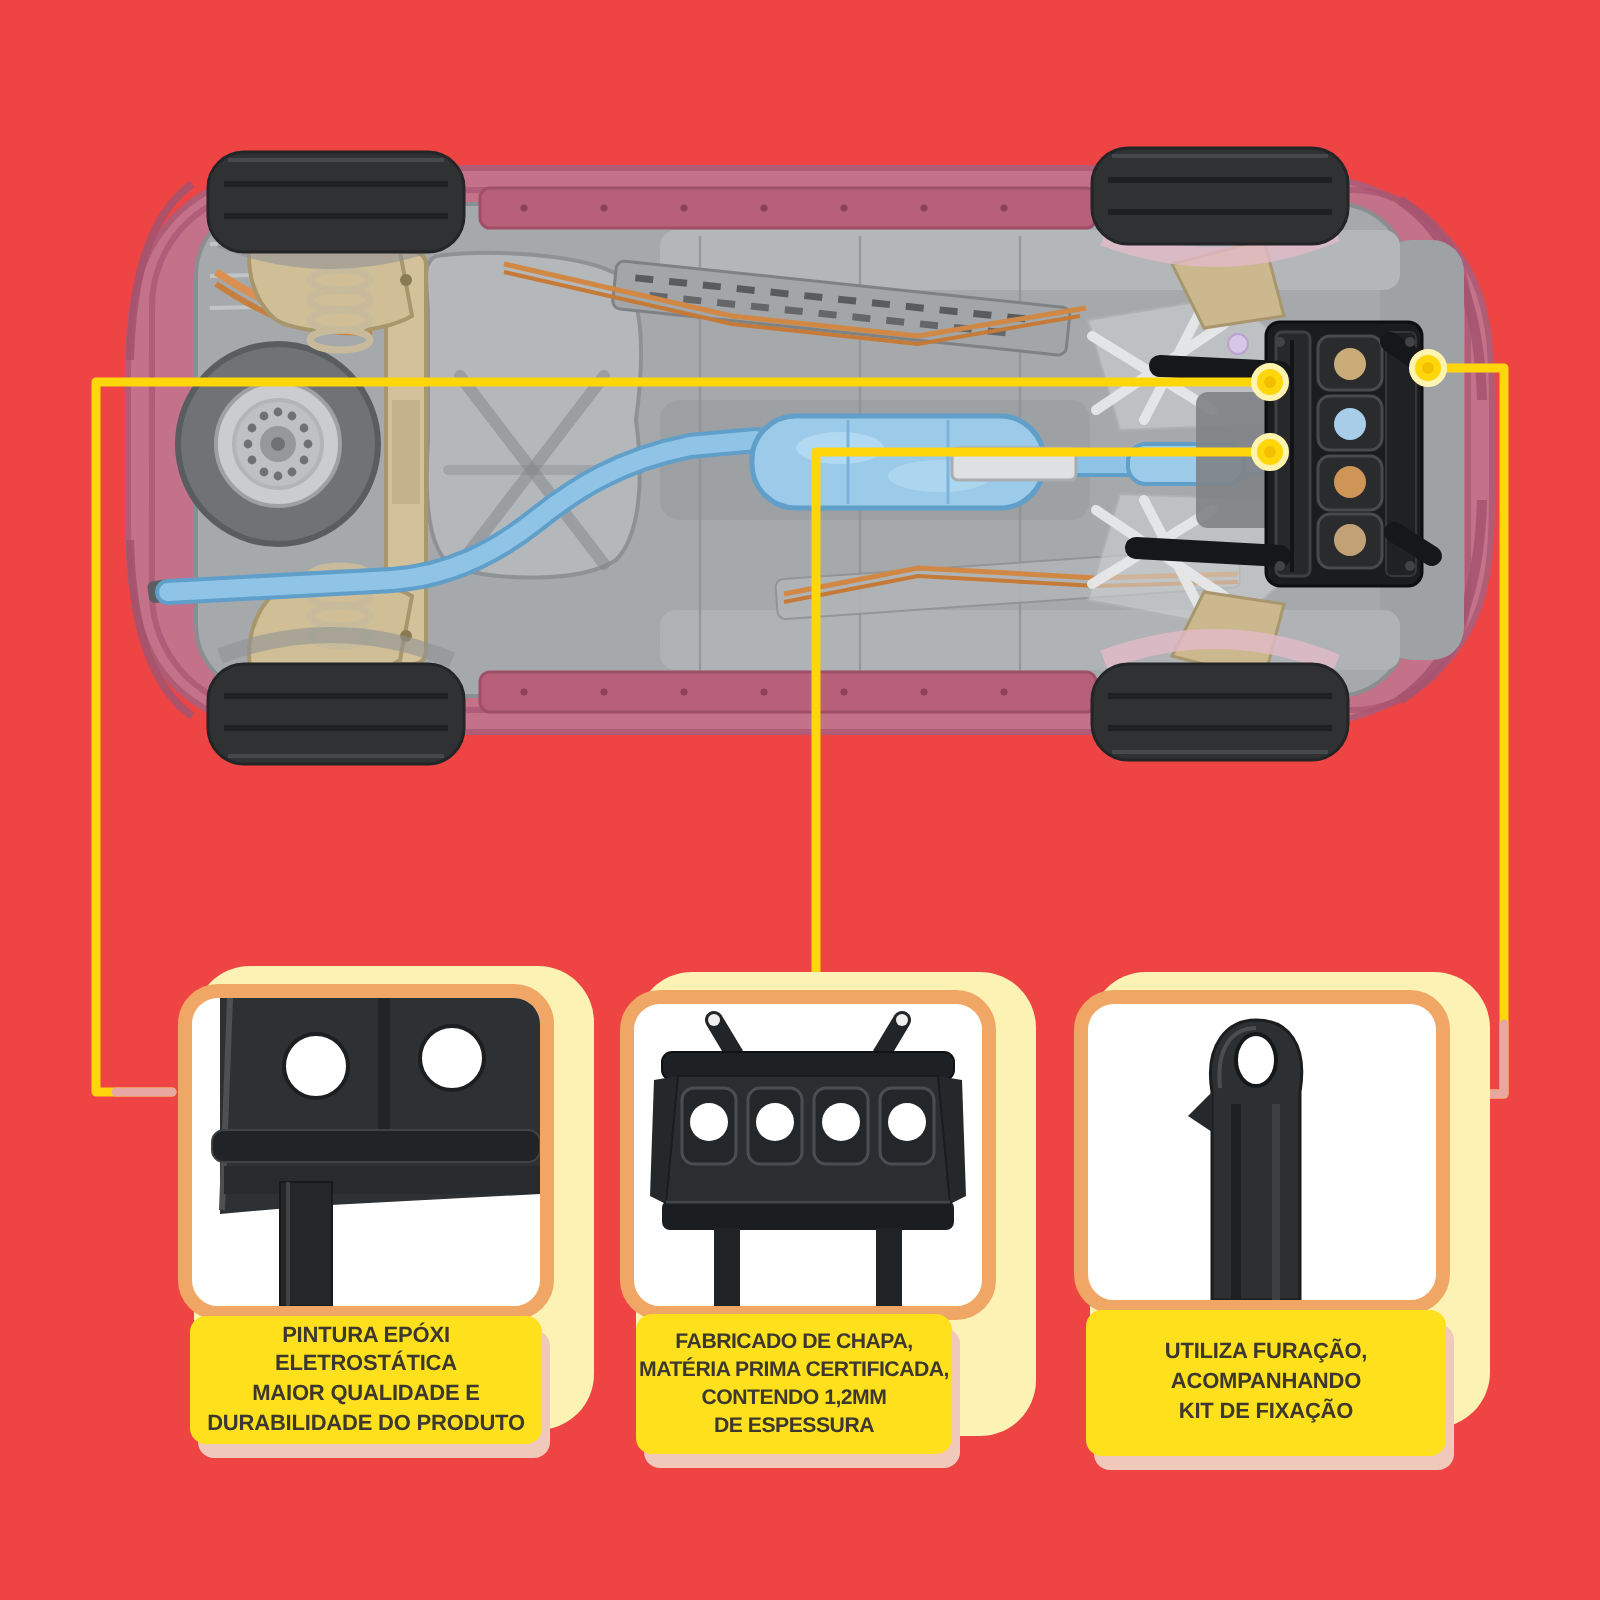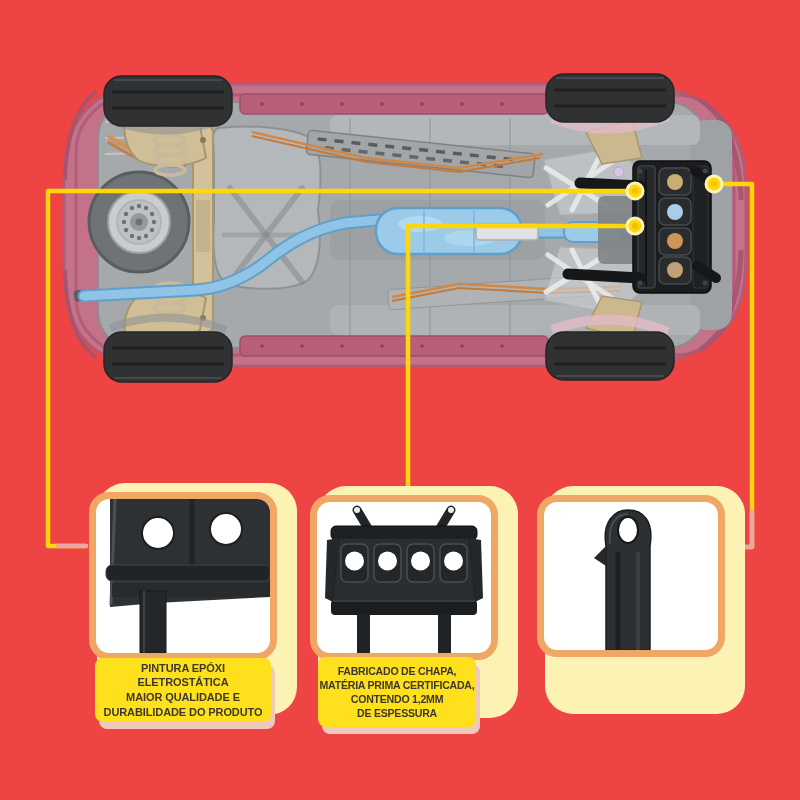--- a/index.html
+++ b/index.html
@@ -340,14 +340,17 @@
   </div>
 
   <div class="caption" style="left:95px;top:658px;width:176px;height:64px;">PINTURA EPÓXI
 ELETROSTÁTICA
 MAIOR QUALIDADE E
 DURABILIDADE DO PRODUTO</div>
   <div class="caption c2" style="left:318px;top:657px;width:158px;height:70px;">FABRICADO DE CHAPA,
 MATÉRIA PRIMA CERTIFICADA,
 CONTENDO 1,2MM
 DE ESPESSURA</div>
+  <div class="caption" style="left:543px;top:655px;width:180px;height:73px;">UTILIZA FURAÇÃO,
+ACOMPANHANDO
+KIT DE FIXAÇÃO</div>
 
 </div>
 
 </body></html>

